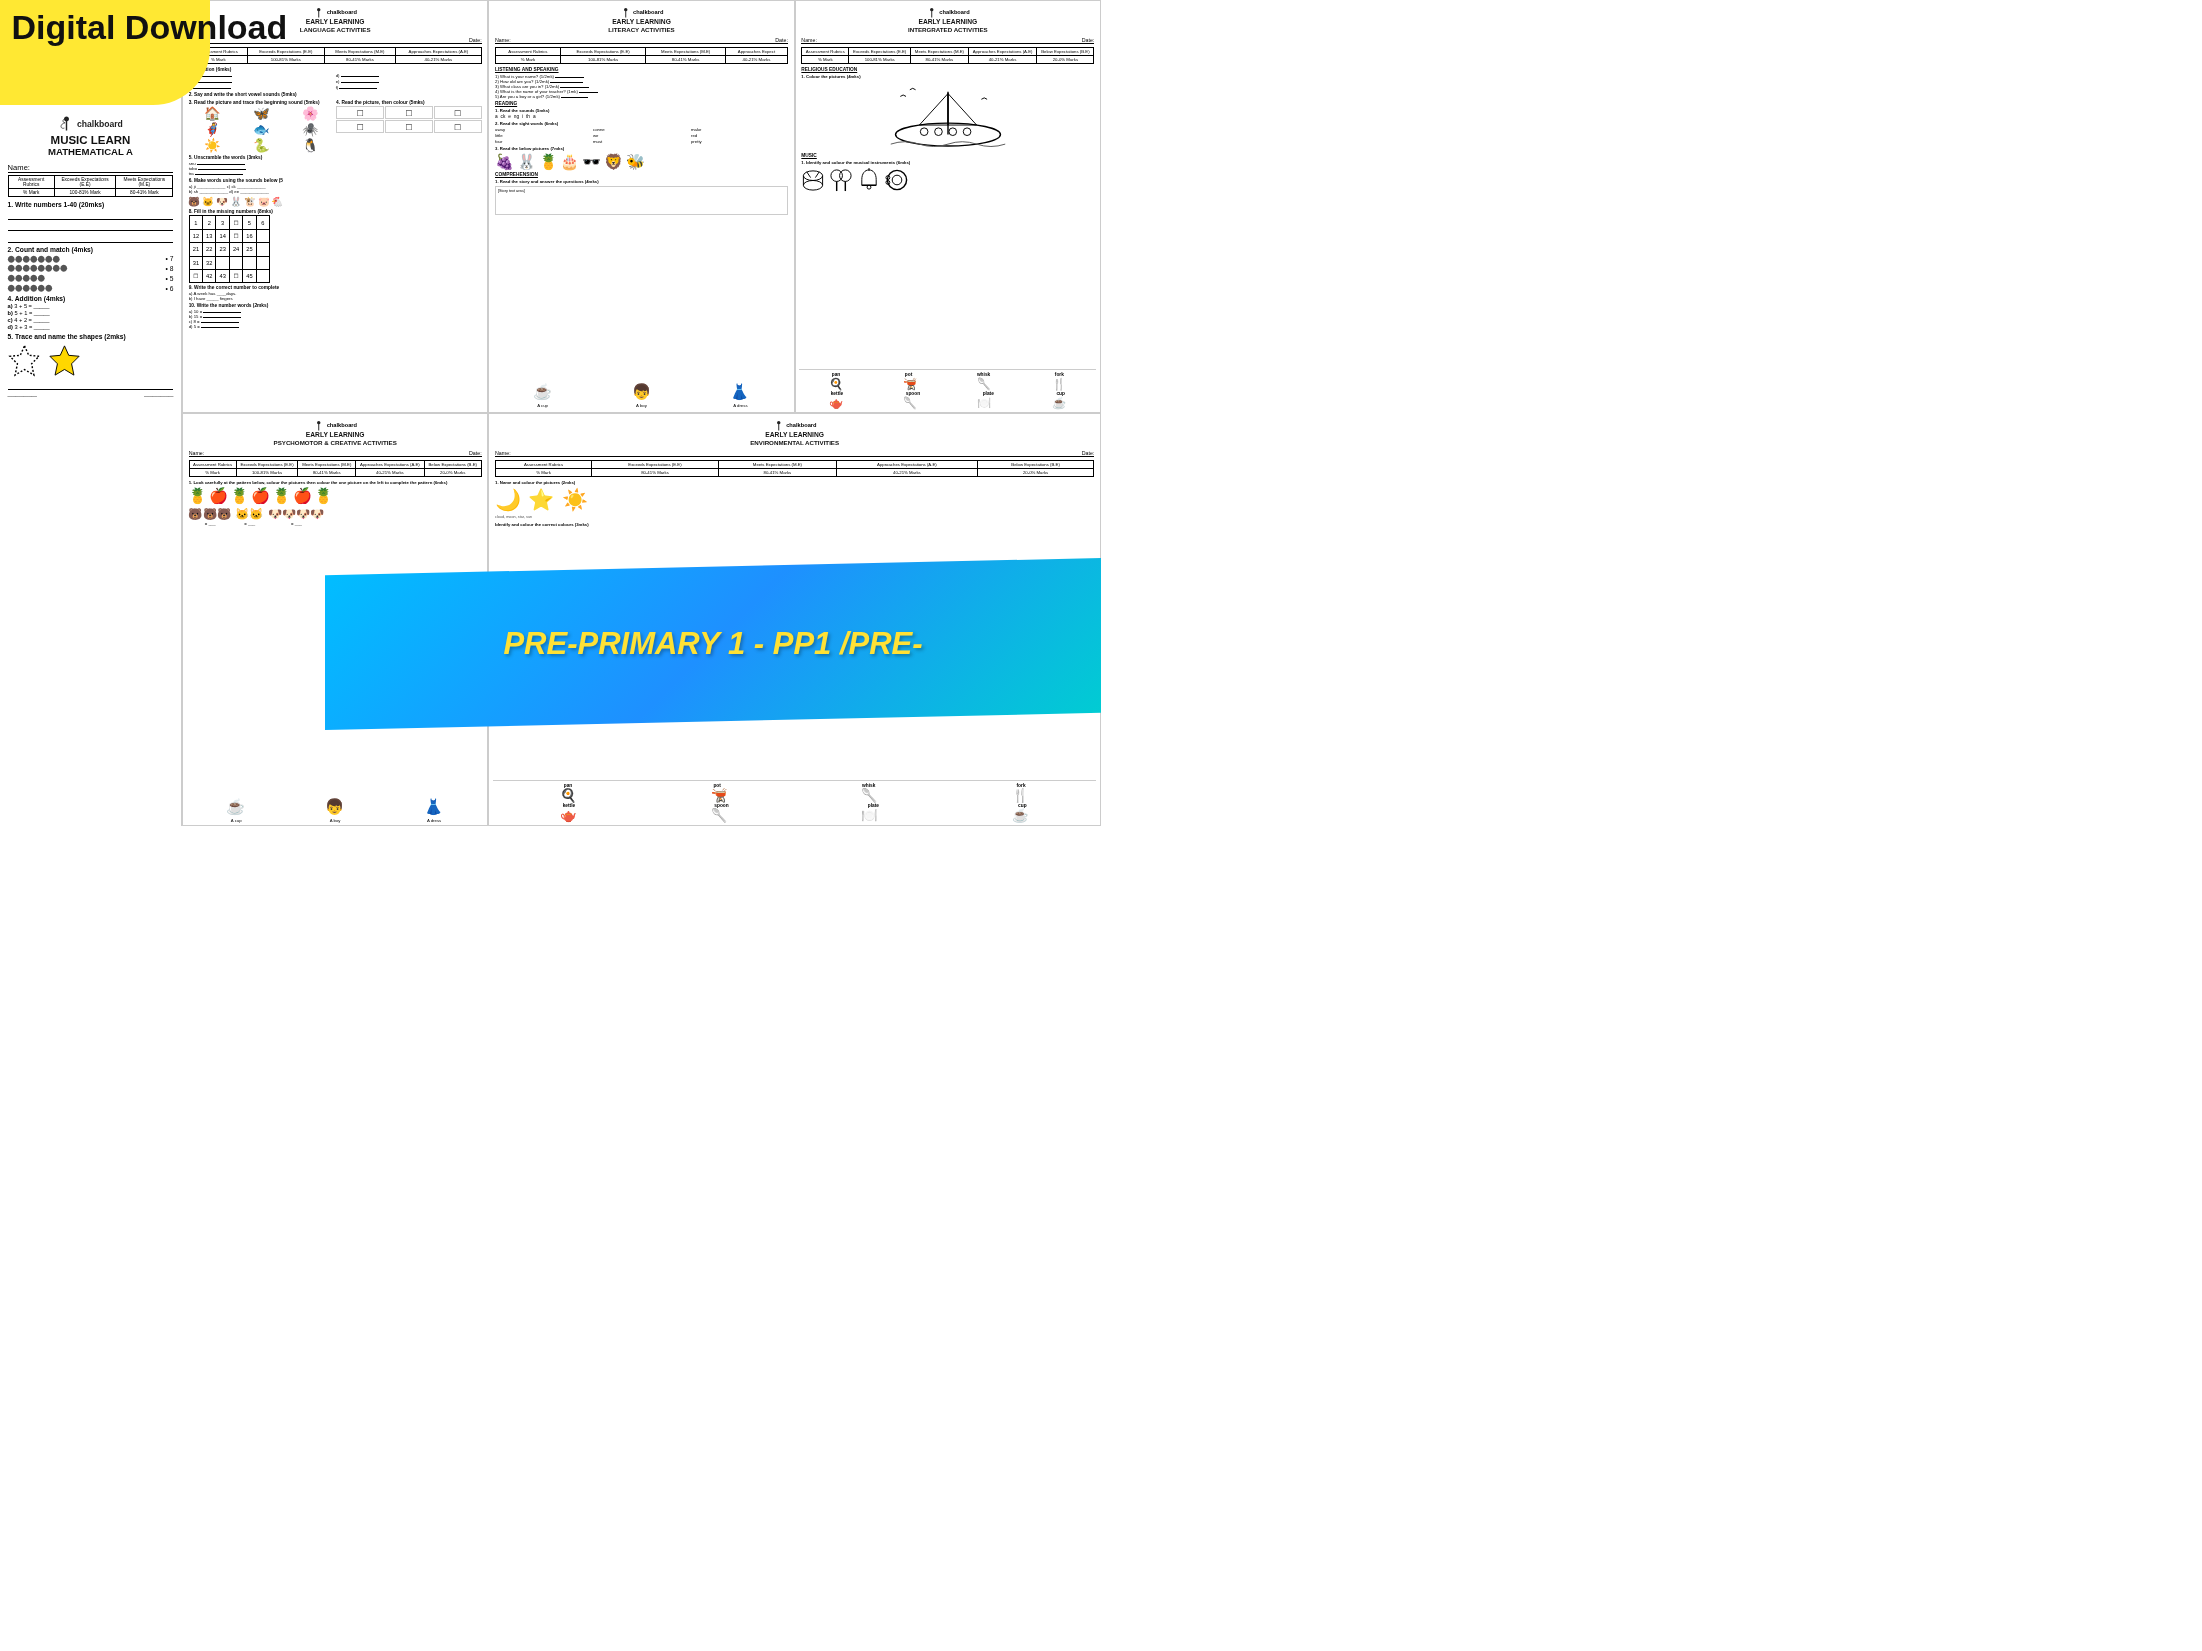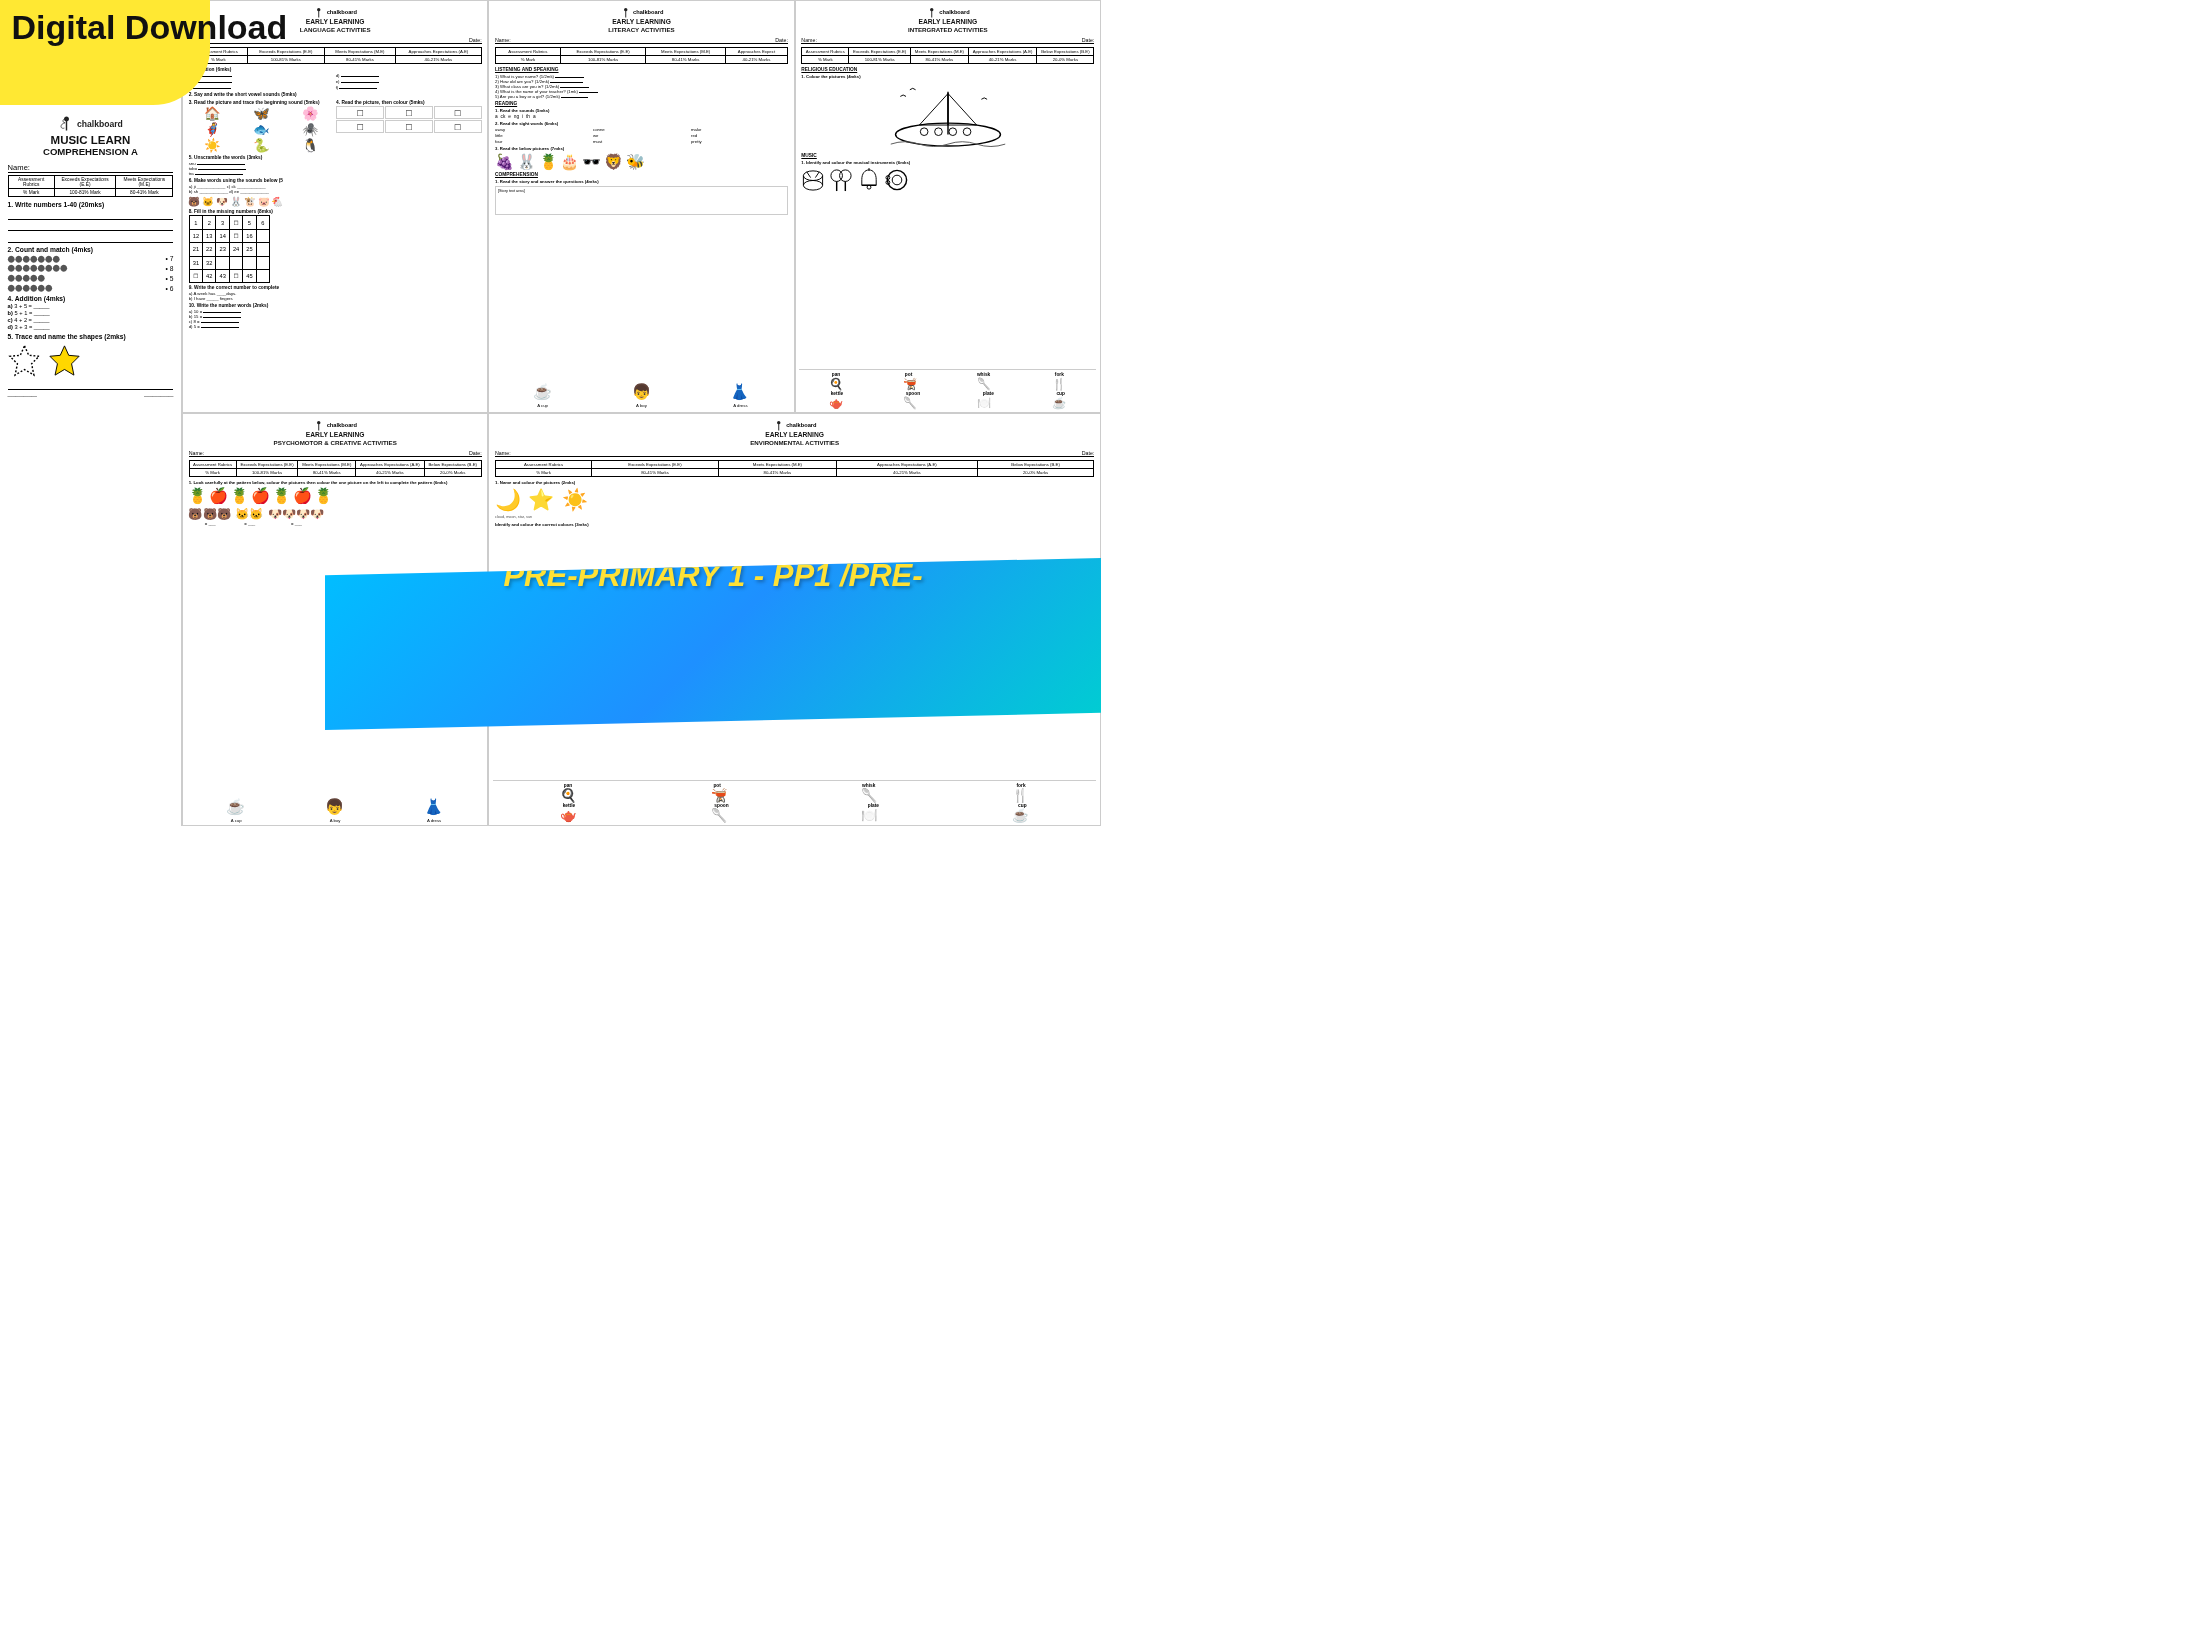--- a/index.html
+++ b/index.html
@@ -128,20 +128,21 @@
     
     .blue-banner {
       position: absolute;
       bottom: 96px;
       left: 325px;
       right: 0;
       height: 172px;
       background: linear-gradient(135deg, #00BFFF 0%, #1E90FF 50%, #00CED1 100%);
       z-index: 20;
       display: flex;
+      align-items: center;
       justify-content: center;
       clip-path: polygon(0 10%, 100% 0%, 100% 90%, 0% 100%);
     }
 
     .blue-banner-text {
       text-align: center;
       font-size: 31px;
       font-weight: 900;
       font-style: italic;
       line-height: 1.15;
@@ -262,21 +263,21 @@
 
     <div class="left-title-block">
       <div style="display:flex;align-items:center;justify-content:center;gap:1.9px;margin-bottom:1.9px;">
         <svg width="17" height="17" viewBox="0 0 24 24">
           <path d="M12 2C10 2 8.5 3.5 8.5 5.5C8.5 7 9.5 8.2 11 8.7V22h2V8.7C14.5 8.2 15.5 7 15.5 5.5C15.5 3.5 14 2 12 2Z" fill="#222"></path>
           <path d="M9 6C8 6 7 7 7 8C7 9.7 8.5 11 10 11C8 11 6 12.5 5 14C4 15.5 4 17 5 18C6 19 7.5 19 9 18.5" fill="none" stroke="#222" stroke-width="1"></path>
         </svg>
         <span style="font-size:8.6px;font-weight:bold;color:#222;">chalkboard</span>
       </div>
       <div class="left-main-title">MUSIC LEARN</div>
-      <div class="left-sub-title">COMPREHENSION A</div>
+      <div class="left-sub-title">MATHEMATICAL A</div>
     </div>
 
     <div style="font-size:7.6px;margin:2.9px 0;border-bottom:1px solid #000;">
       <span>Name:</span>
     </div>
 
     <table class="left-rubric-table">
       <tbody>
           <tr>
         <td>Assessment Rubrics</td>

